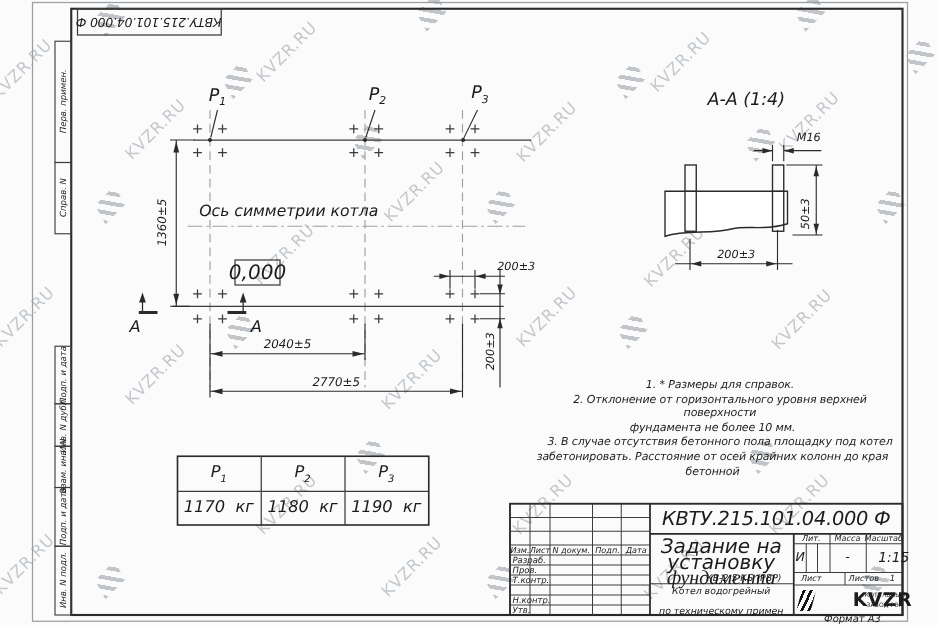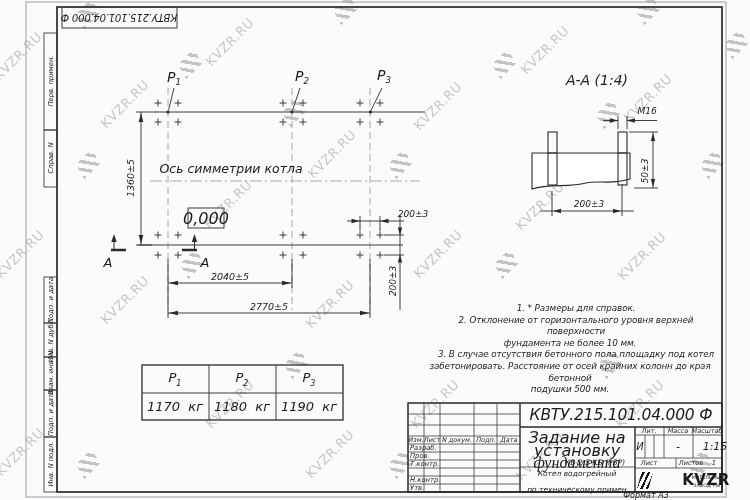--- a/index.html
+++ b/index.html
@@ -227,21 +227,20 @@
   <div class="t fs9 c" style="left:647px;top:111px;">М16</div>
   <div class="t fs9 r90" style="left:645px;top:171px;">50±3</div>
   <div class="t fs9 c" style="left:589px;top:204px;">200±3</div>
 
   <div class="notes">
     <div class="note-line ind">1.  * Размеры для справок.</div>
     <div class="note-line ind">2.  Отклонение от горизонтального уровня верхней поверхности</div>
     <div class="note-line">фундамента не более 10 мм.</div>
     <div class="note-line ind">3.  В случае отсутствия бетонного пола площадку под котел</div>
     <div class="note-line">забетонировать. Расстояние от осей крайних колонн до края бетонной</div>
-    <div class="note-line">подушки 500 мм.</div>
   </div>
 
   <div class="t fs13 c" style="left:175px;top:379px;"><span>P</span><sub>1</sub></div>
   <div class="t fs13 c" style="left:242px;top:379px;"><span>P</span><sub>2</sub></div>
   <div class="t fs13 c" style="left:309px;top:379px;"><span>P</span><sub>3</sub></div>
   <div class="t fs13 c" style="left:175px;top:406px;"><span>1170</span>&nbsp;&nbsp;<span>кг</span></div>
   <div class="t fs13 c" style="left:242px;top:406px;"><span>1180</span>&nbsp;&nbsp;<span>кг</span></div>
   <div class="t fs13 c" style="left:309px;top:406px;"><span>1190</span>&nbsp;&nbsp;<span>кг</span></div>
 
   <div class="t fs155 c" style="left:621px;top:415px;">КВТУ.215.101.04.000  Ф</div>
@@ -273,14 +272,14 @@
   <div class="t fs11 c" style="left:707px;top:446px;padding-left:16px;">1:15</div>
   <div class="t fs65 c" style="left:649px;top:463px;">Лист</div>
   <div class="t fs65 c" style="left:691px;top:463px;">Листов</div>
   <div class="t fs7 c" style="left:714px;top:463px;">1</div>
 
   <div class="logo-spring" style="left:637px;top:472px;"></div>
   <div class="t logo-kvzr c" style="left:674px;top:480px;">KVZR</div>
   <div class="t logo-cap c" style="left:708px;top:477px;">КОТЕЛЬНЫЙ</div>
   <div class="t logo-cap c" style="left:708px;top:485px;">ЗАВОД РЭП</div>
 
-  <div class="t fs8 c" style="left:646px;top:495px;">Формат А3</div>
+  <div class="t fs8 c" style="left:682px;top:495px;">Формат А3</div>
 </div>
 
 </body></html>

